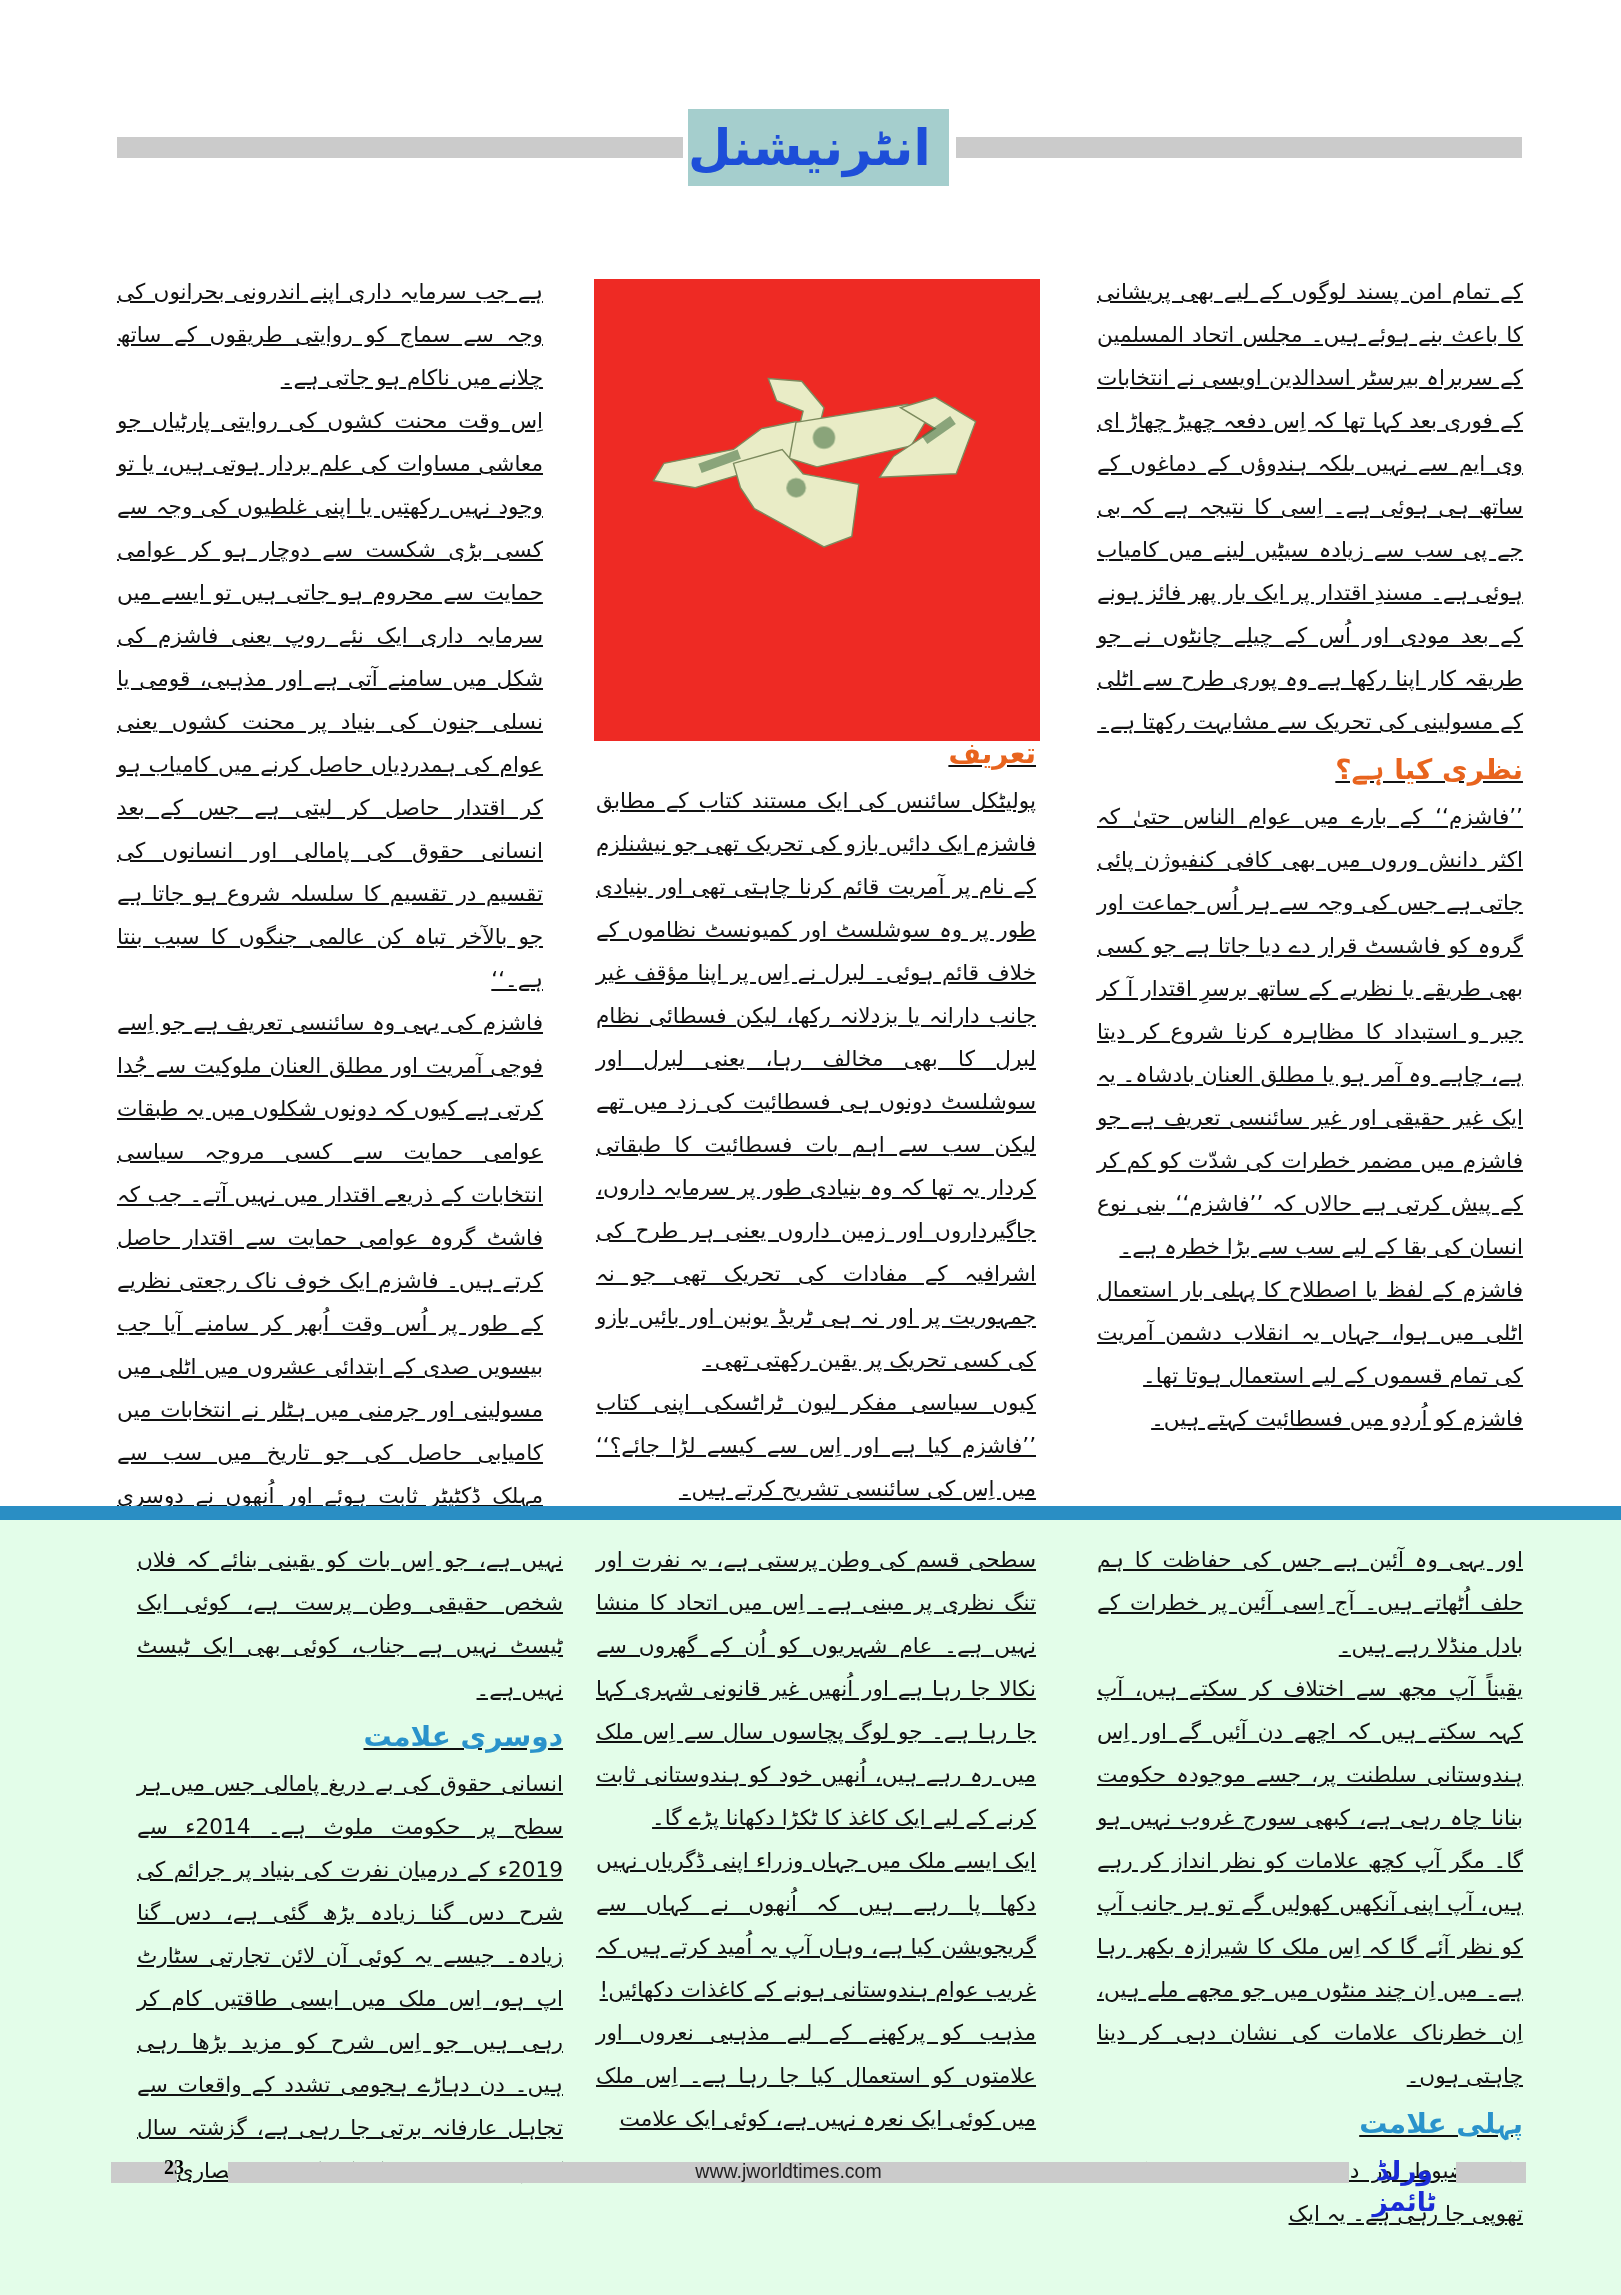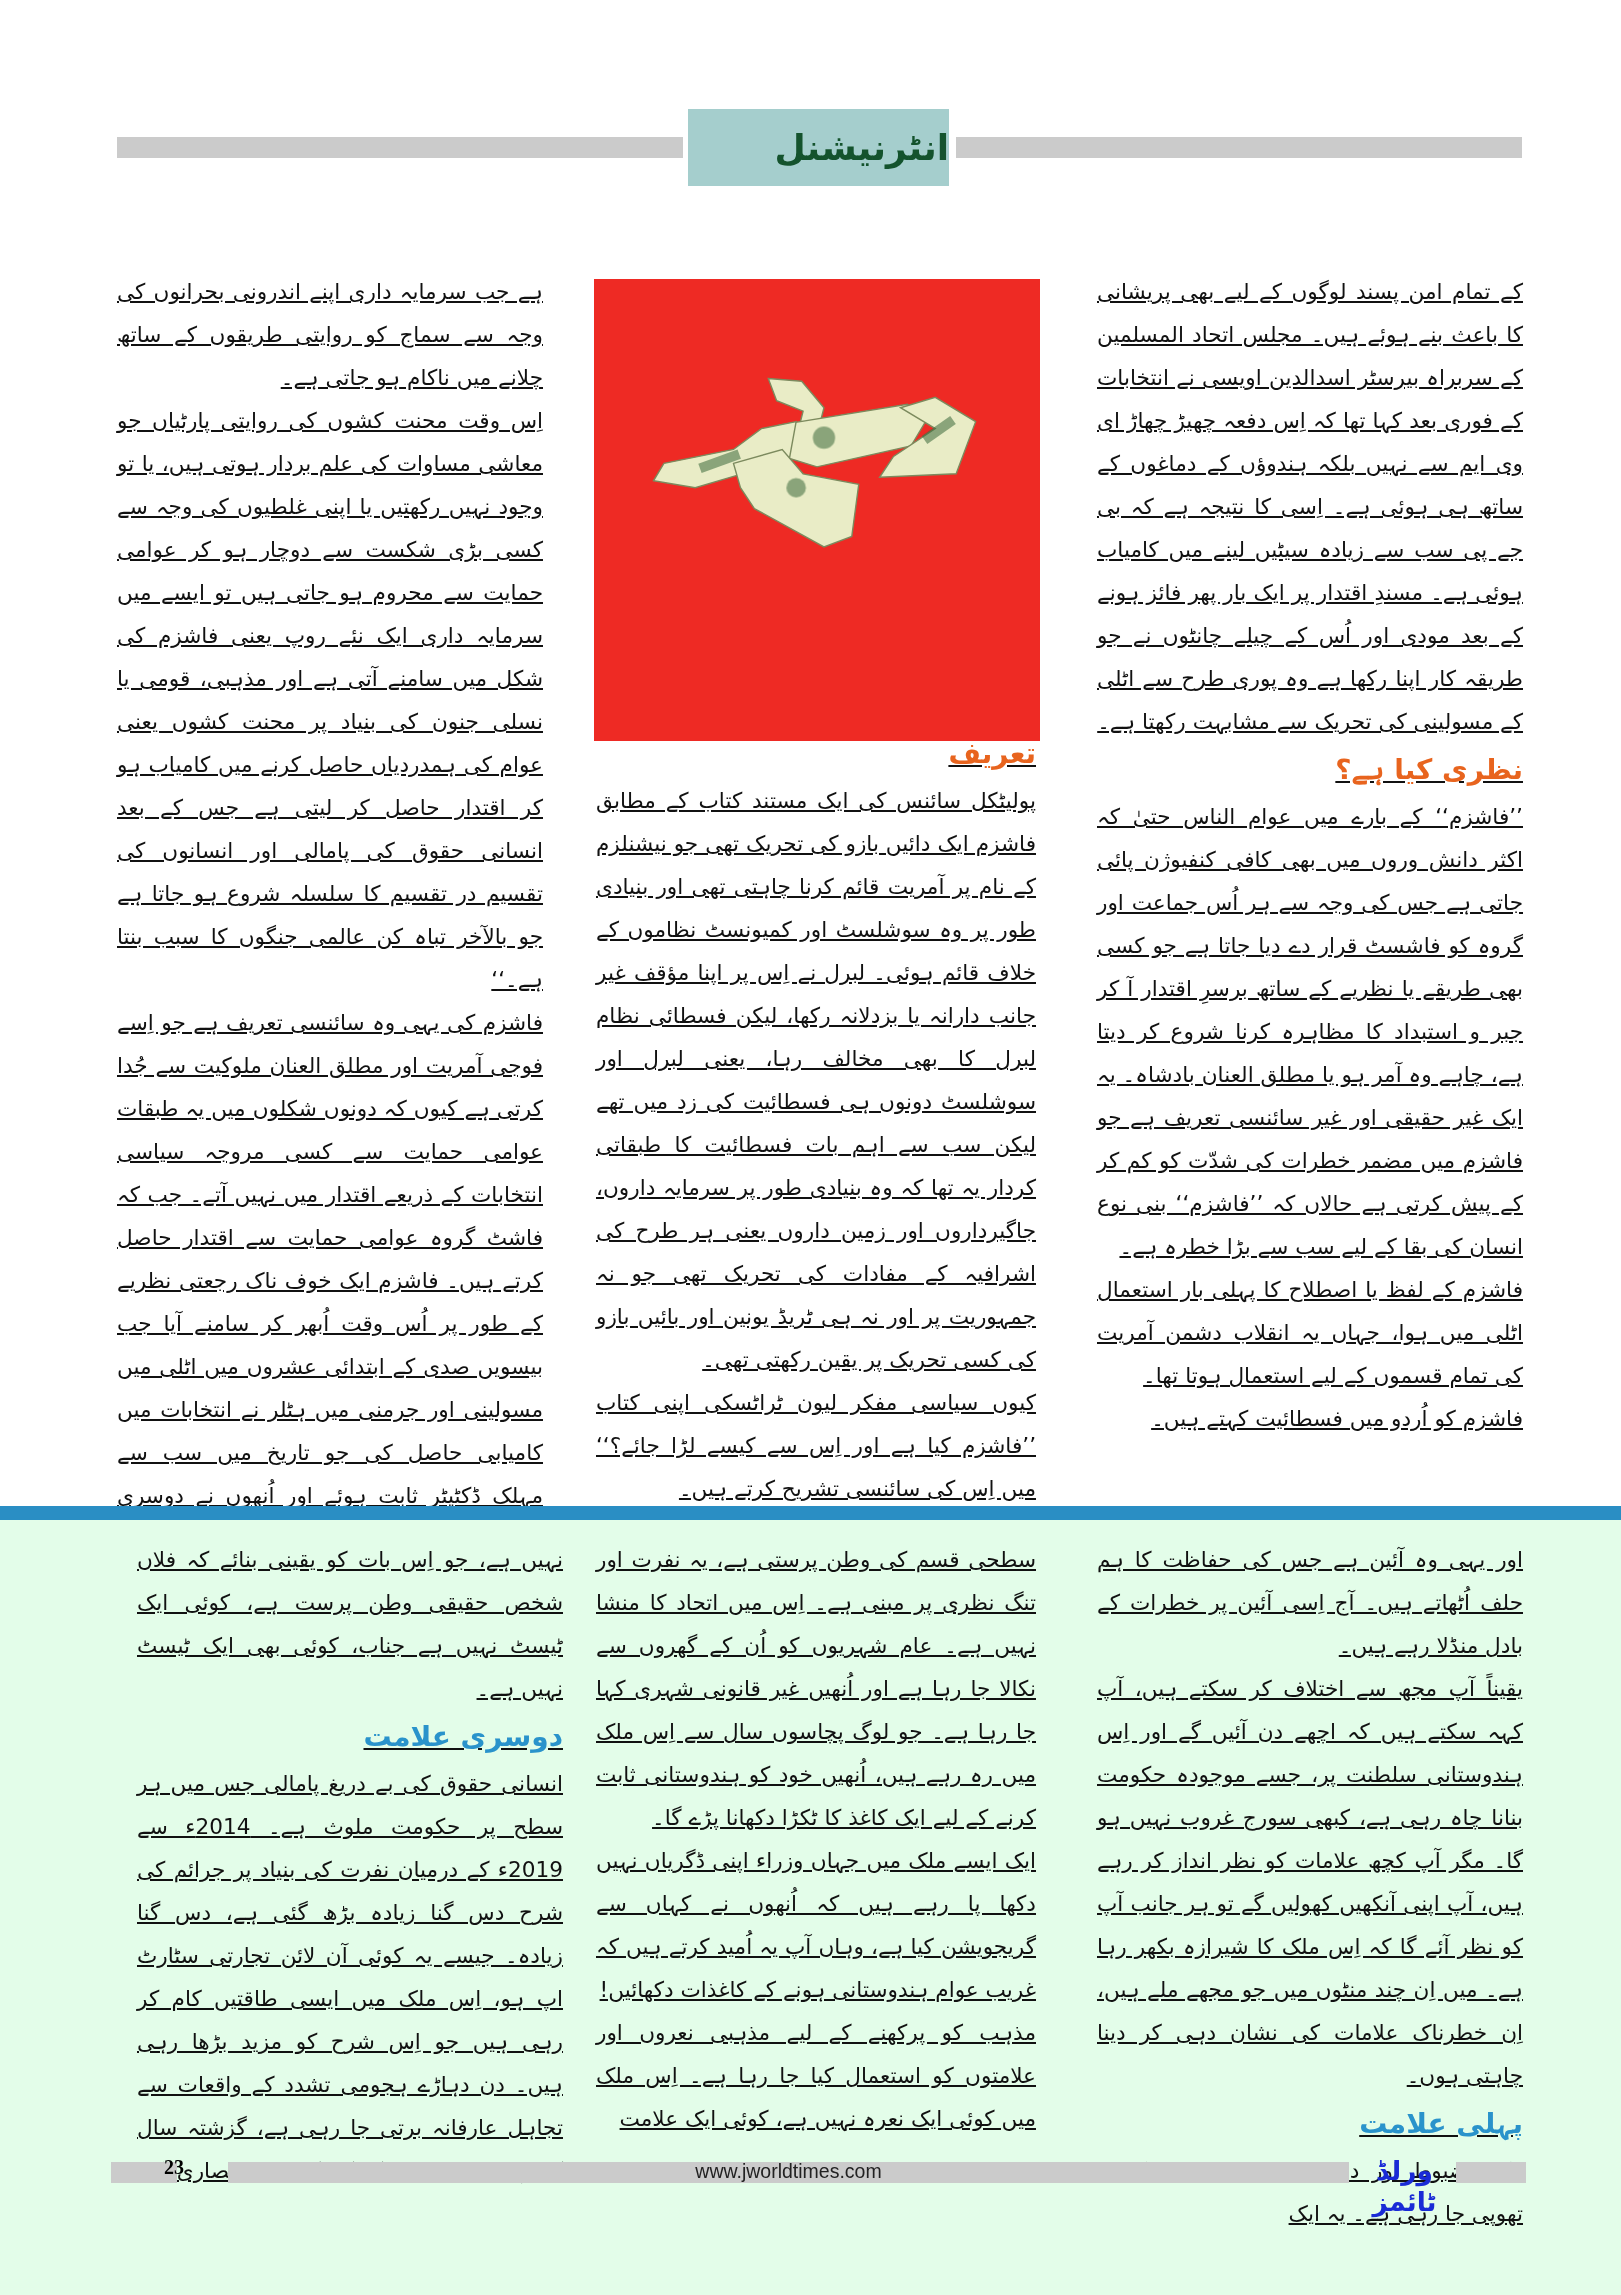--- a/index.html
+++ b/index.html
@@ -1,20 +1,20 @@
 <!DOCTYPE html>
 <html style="font-size:11px"><head>
 <meta charset="utf-8">
 <style>
   html,body{margin:0;padding:0;}
   body{width:1621px;height:2295px;position:relative;background:#ffffff;overflow:hidden;font-family:"DejaVu Sans",sans-serif;color:#111;}
   .hdr-bar{position:absolute;top:137px;height:21px;background:#cbcbcb;}
   .hdr-bar.l{left:117px;width:566px;}
   .hdr-bar.r{left:956px;width:566px;}
-  .hdr-box{position:absolute;left:688px;top:109px;width:261px;height:77px;background:#a5cecd;display:flex;align-items:center;justify-content:flex-start;color:#14532d;font-size:36px;font-weight:bold;direction:rtl;}
+  .hdr-box{position:absolute;left:688px;top:109px;width:261px;height:77px;background:#a5cecd;display:flex;align-items:center;justify-content:flex-end;color:#1d4ed8;font-size:50px;font-weight:bold;direction:rtl;}
   .col{position:absolute;direction:rtl;text-align:justify;font-family:"DejaVu Sans",sans-serif;font-size:21.6px;line-height:43px;text-decoration:underline;}
   .col p{margin:0;}
   .col .h{font-weight:bold;font-size:28px;line-height:45px;margin:4.2px 0 2.8px 0;}
   .h.orange{color:#e8641e;}
   .h.blue{color:#2a93cb;}
   .top-r{left:1097px;top:270px;width:426px;height:1226px;}
   .top-m{left:596px;top:727px;width:440px;height:759px;}
   .top-l{left:117px;top:270px;width:426px;height:1226px;}
   .photo{position:absolute;left:594px;top:279px;width:446px;height:462px;background:#ee2a24;overflow:hidden;}
   .photo svg{position:absolute;left:0;top:0;}

